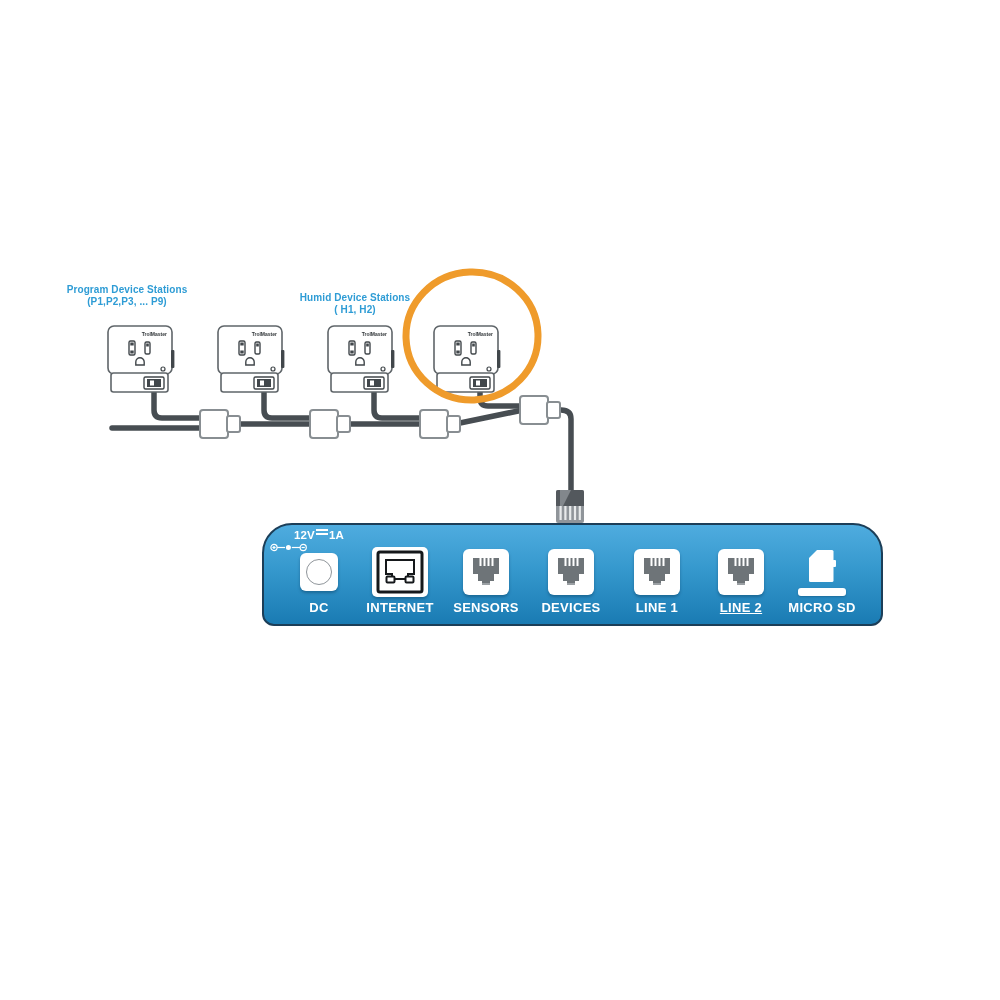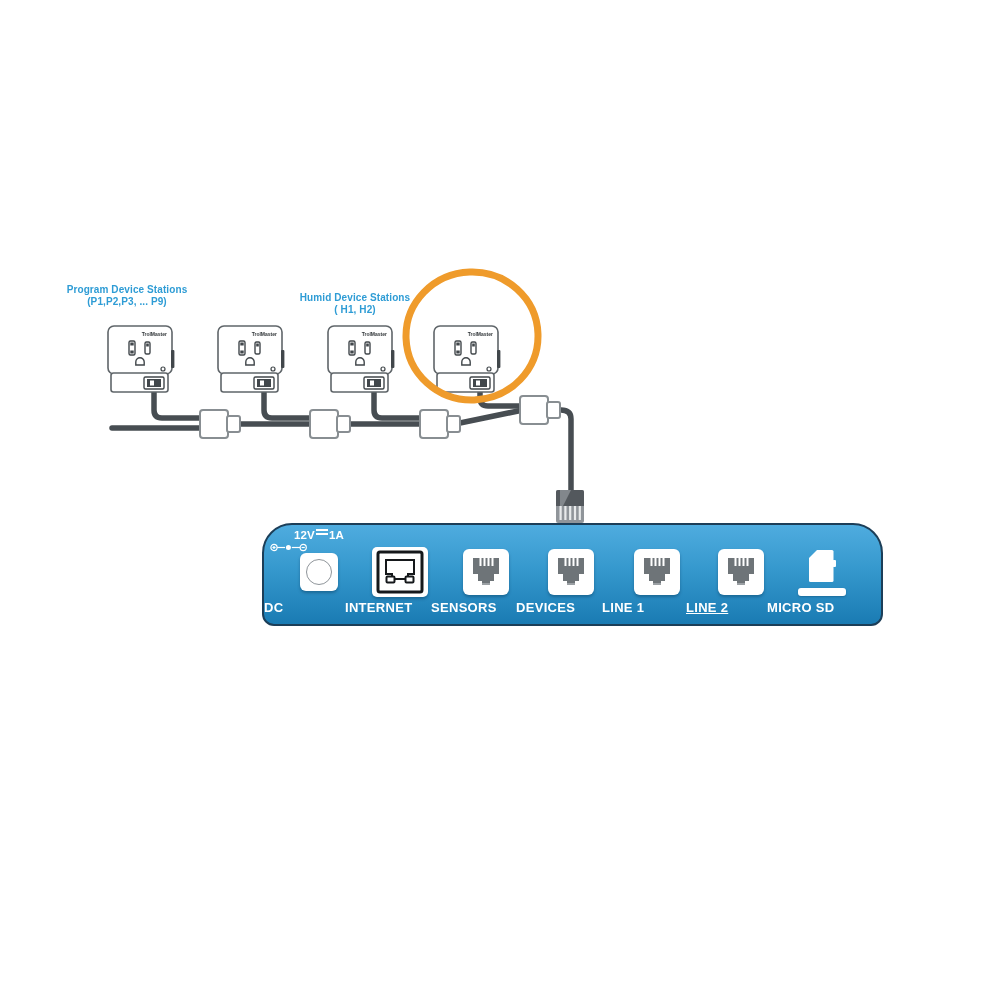--- a/index.html
+++ b/index.html
@@ -27,21 +27,21 @@
         box-shadow:0 2px 3px rgba(0,40,70,.35);}
   .tile-dc{left:36px;top:28px;width:38px;height:38px;}
   .dc-circle{width:24px;height:24px;border:1.6px solid #8F959A;border-radius:50%;margin:6px auto;}
   .tile-inet{left:108px;top:22px;width:56px;height:50px;border-radius:5px;}
   .tile-rj{width:46px;height:46px;top:24px;}
   .t-sensors{left:199px;} .t-devices{left:284px;} .t-line1{left:370px;} .t-line2{left:454px;}
   .rj-svg{margin:5px;}
   .sd-card{position:absolute;left:545px;top:25px;}
   .sd-slot{position:absolute;left:534px;top:63px;width:48px;height:8px;background:#fff;
            border-radius:3px;box-shadow:0 1px 2px rgba(0,40,70,.3);}
-  .port-label{position:absolute;top:75px;width:93px;text-align:left;color:#fff;
+  .port-label{position:absolute;top:75px;width:110px;text-align:center;color:#fff;
               font-size:13px;font-weight:600;letter-spacing:.3px;}
   .pl-dc{left:0px;} .pl-inet{left:81px;} .pl-sensors{left:167px;} .pl-devices{left:252px;}
   .pl-line1{left:338px;} .pl-line2{left:422px;text-decoration:underline;} .pl-sd{left:503px;}
 </style>
 </head>
 <body>
 
 <div class="canvas">
 
   <div class="st-label" style="left:37px;top:284px;">

